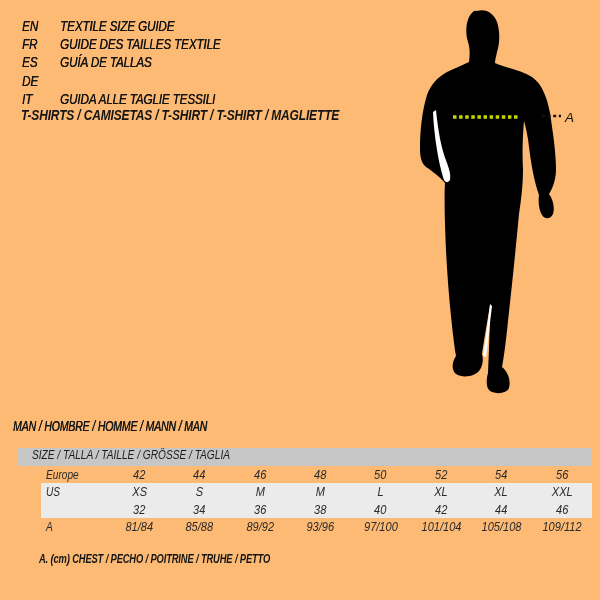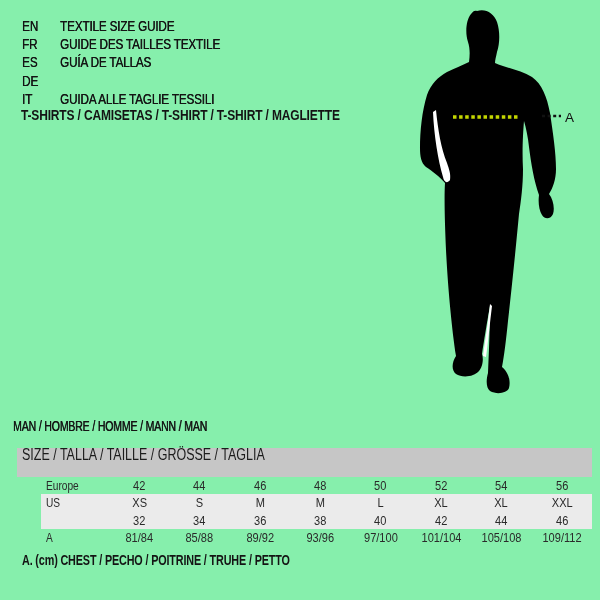--- a/index.html
+++ b/index.html
@@ -1,18 +1,18 @@
 <!DOCTYPE html>
 <html><head>
 <meta charset="utf-8">
 <style>
   html,body { margin:0; padding:0; background:#fff; }
   .canvas {
-    position:relative; width:600px; height:600px; background:#86efac;
-    font-family:"Liberation Sans", sans-serif; color:#141414; overflow:hidden;
+    position:relative; width:600px; height:600px; background:#fdba74;
+    font-family:"Liberation Sans", sans-serif; color:#141414; overflow:hidden;font-style:italic;
     -webkit-font-smoothing:antialiased;
   }
   
   .cx   { display:inline-block; transform:scaleX(.78); transform-origin:0 50%; white-space:nowrap; }
   .cx80 { display:inline-block; transform:scaleX(.80); transform-origin:0 50%; white-space:nowrap; }
   .cx75 { display:inline-block; transform:scaleX(.75); transform-origin:0 50%; white-space:nowrap; }
   .cx72 { display:inline-block; transform:scaleX(.72); transform-origin:0 50%; white-space:nowrap; }
   .cxc  { display:inline-block; transform:scaleX(.85); transform-origin:50% 50%; white-space:nowrap; }
 
   
@@ -27,29 +27,29 @@
 
   
   .figure-svg { position:absolute; left:400px; top:0; width:200px; height:420px; }
 
   
   .section-title { position:absolute; left:13px; top:418px; font-size:14px;
                    letter-spacing:-0.2px; text-shadow:0.45px 0 0 #141414; }
 
   
   .stable  { position:absolute; left:17px; top:448px; width:575px; font-size:13px; color:#2a2a2a; }
-  .t-head  { height:29px; line-height:14.5px; background:#c6c6c6; color:#1c1c1c;
-             padding-left:5px; font-size:16px; }
+  .t-head  { height:18px; line-height:14.5px; background:#c6c6c6; color:#1c1c1c;
+             padding-left:15px; font-size:13px; }
   .t-row   { display:flex; align-items:center; height:17.3px;margin-left:24px; }
   .row-us, .row-usnum { background:#ebebeb; }
   .t-label { flex:0 0 63px; padding-left:5px; }
   .t-cell  { flex:1; text-align:center; }
 
   
-  .footnote { position:absolute; left:22px; top:551px; font-size:15px; font-weight:bold;
+  .footnote { position:absolute; left:39px; top:551px; font-size:13px; font-weight:bold;
               letter-spacing:-0.2px; }
 </style>
 </head>
 <body>
 
 <div class="canvas">
 
   <div class="lang-block">
     <div class="lang-row">
       <span class="lang-code"><span class="cx">EN</span></span>

